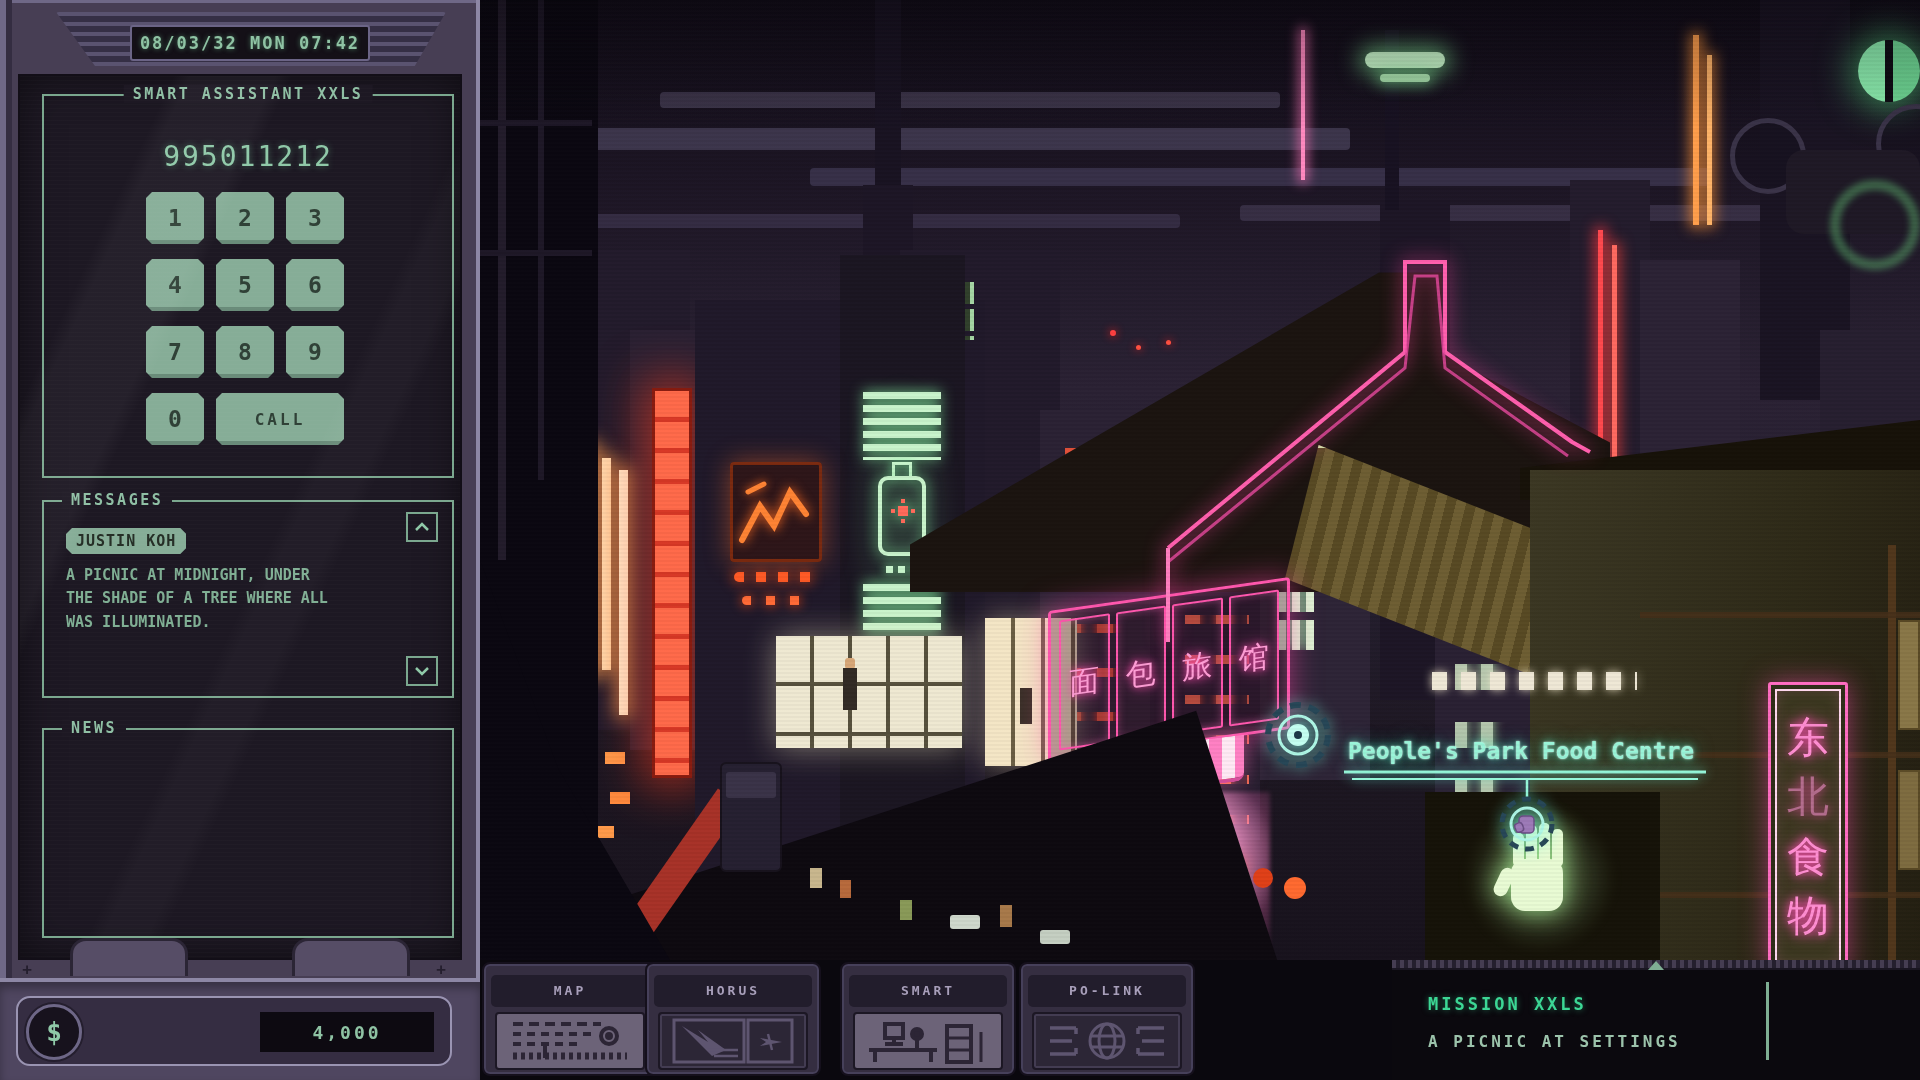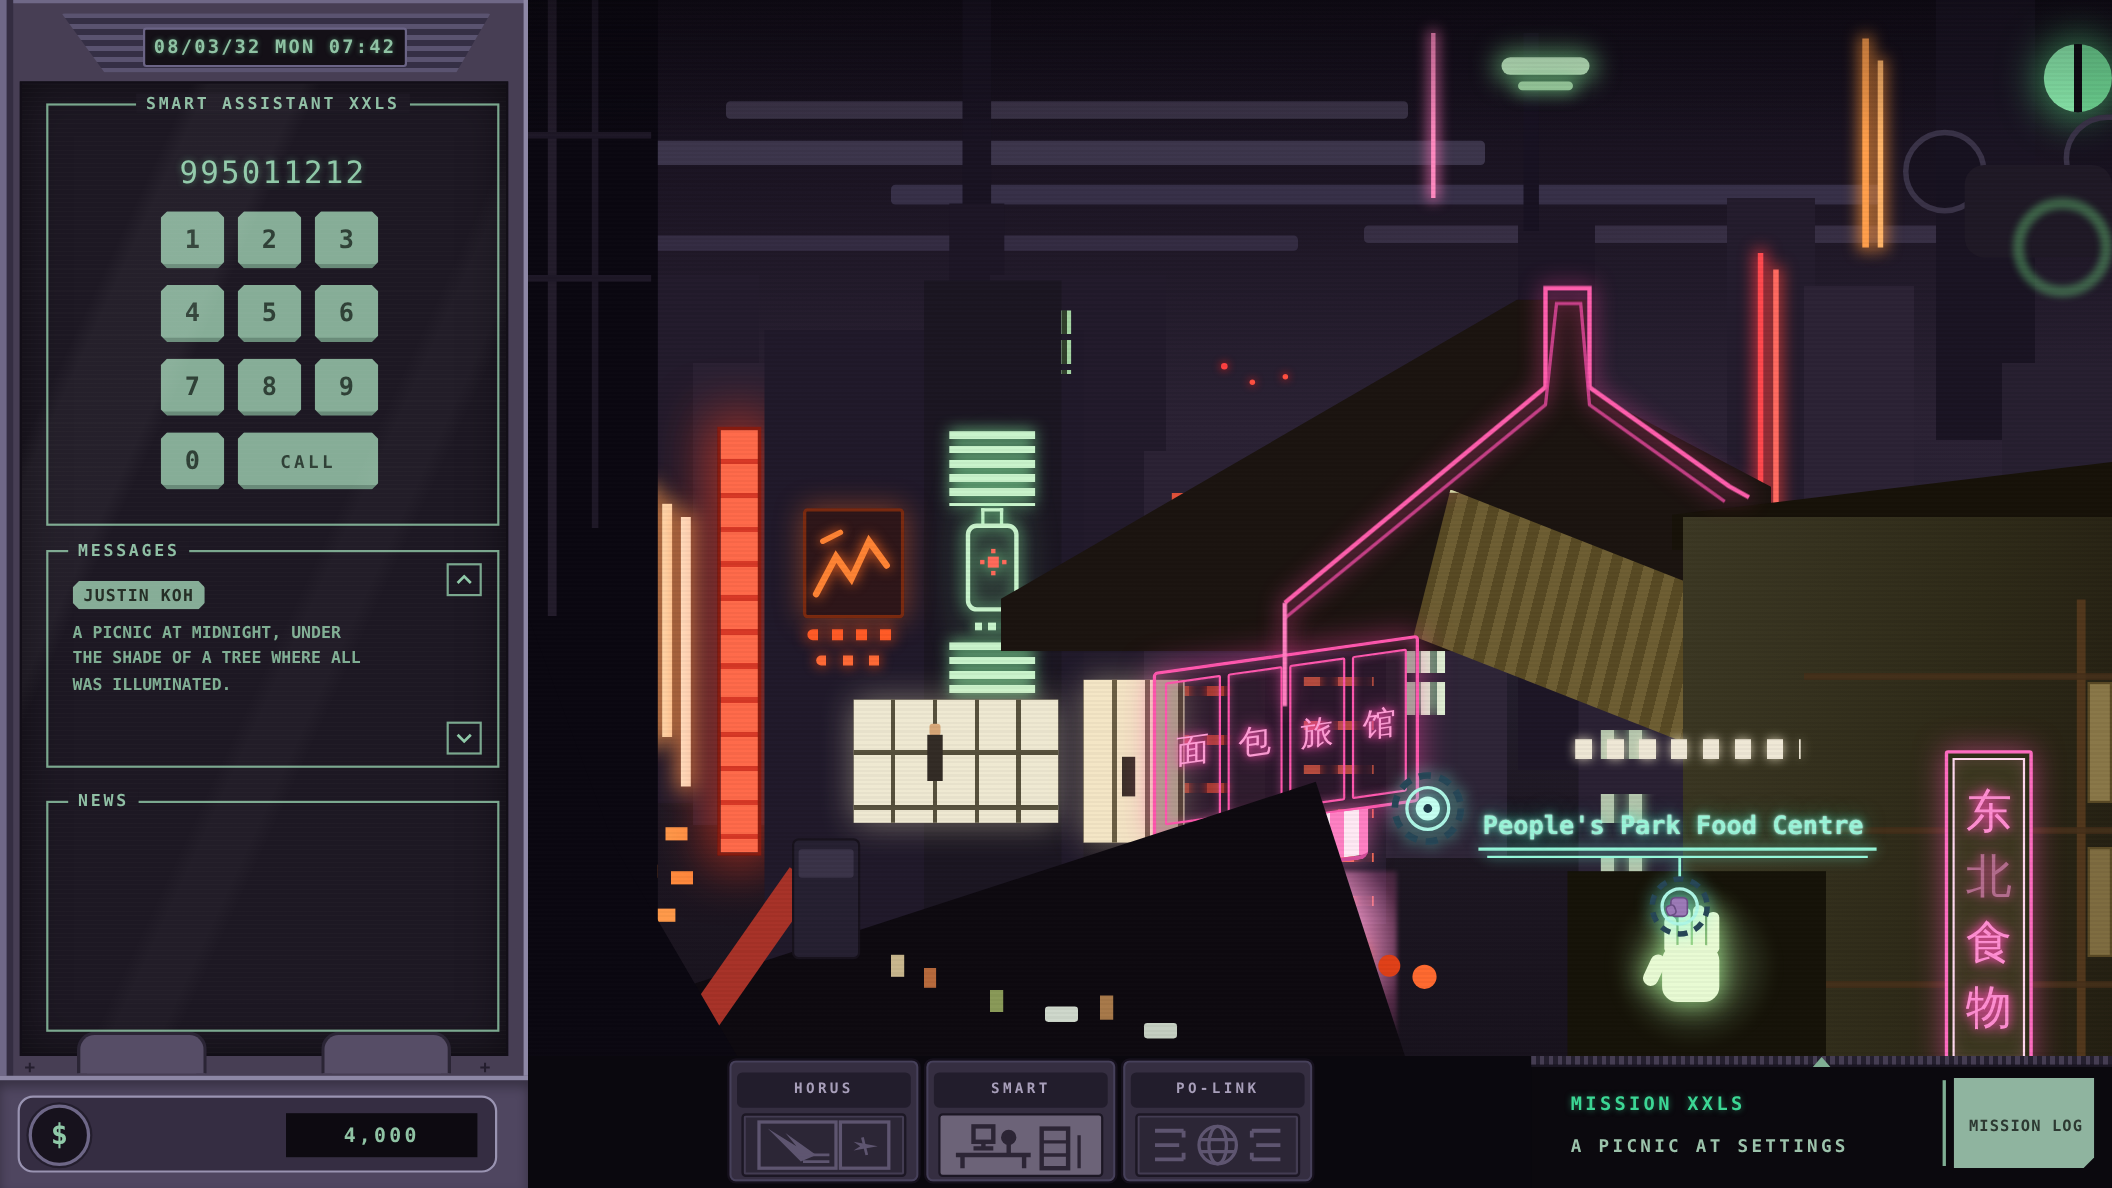--- a/index.html
+++ b/index.html
@@ -347,21 +347,37 @@
       <div class="bank-bar">
         <div class="dollar-badge">
             <span>$</span>
           </div>
         <div class="bank-amount">4,000</div>
       </div>
     </div>
   </div>
 
   <div class="bottombar">
-    <button class="navbtn" style="left:181px">
+    <button class="navbtn" style="left:2px">
+      <div class="navlabel">MAP</div>
+      <div class="navplate light">
+        <svg width="130" height="50" viewBox="0 0 130 50">
+            <g stroke="#2c2535" stroke-width="4" fill="none">
+          <path d="M8 8 H96" stroke-dasharray="10 6"></path>
+              <path d="M8 18 H86" stroke-dasharray="8 6"></path>
+          <path d="M8 28 H78" stroke-dasharray="8 6"></path>
+              <circle cx="104" cy="20" r="8"></circle>
+              <circle cx="104" cy="20" r="2" fill="#2c2535"></circle>
+          <path d="M40 28 V42"></path>
+              <path d="M8 40 H122" stroke-dasharray="4 4" stroke-width="7"></path>
+            </g>
+          </svg>
+      </div>
+    </button>
+    <button class="navbtn" style="left:165px">
       <div class="navlabel">HORUS</div>
       <div class="navplate dark">
         <svg width="130" height="50" viewBox="0 0 130 50">
             <g stroke="#5e5570" stroke-width="3" fill="none">
           <rect x="6" y="4" width="70" height="42"></rect>
               <rect x="80" y="4" width="44" height="42"></rect>
           <path d="M14 10 L40 26 L30 14 L58 34 L44 40" fill="#5e5570" stroke="none"></path>
           <path d="M40 34 H70 M46 40 H70" stroke-width="2.5"></path>
           <path d="M92 22 L114 26 L92 30 L98 26 Z" fill="#5e5570" stroke="none"></path>
               <path d="M100 18 L104 34" stroke-width="2.5"></path>
@@ -401,16 +417,15 @@
           </svg>
       </div>
     </button>
 
     <div class="mission">
       <div class="mission-ticks"></div>
       <div class="mission-collapse"></div>
       <div class="mission-label">MISSION XXLS</div>
       <div class="mission-name">A PICNIC AT SETTINGS</div>
       <div class="mission-divider"></div>
-      <button class="mission-log">MISSION LOG</button>
     </div>
   </div>
 </div>
 
 </body></html>

